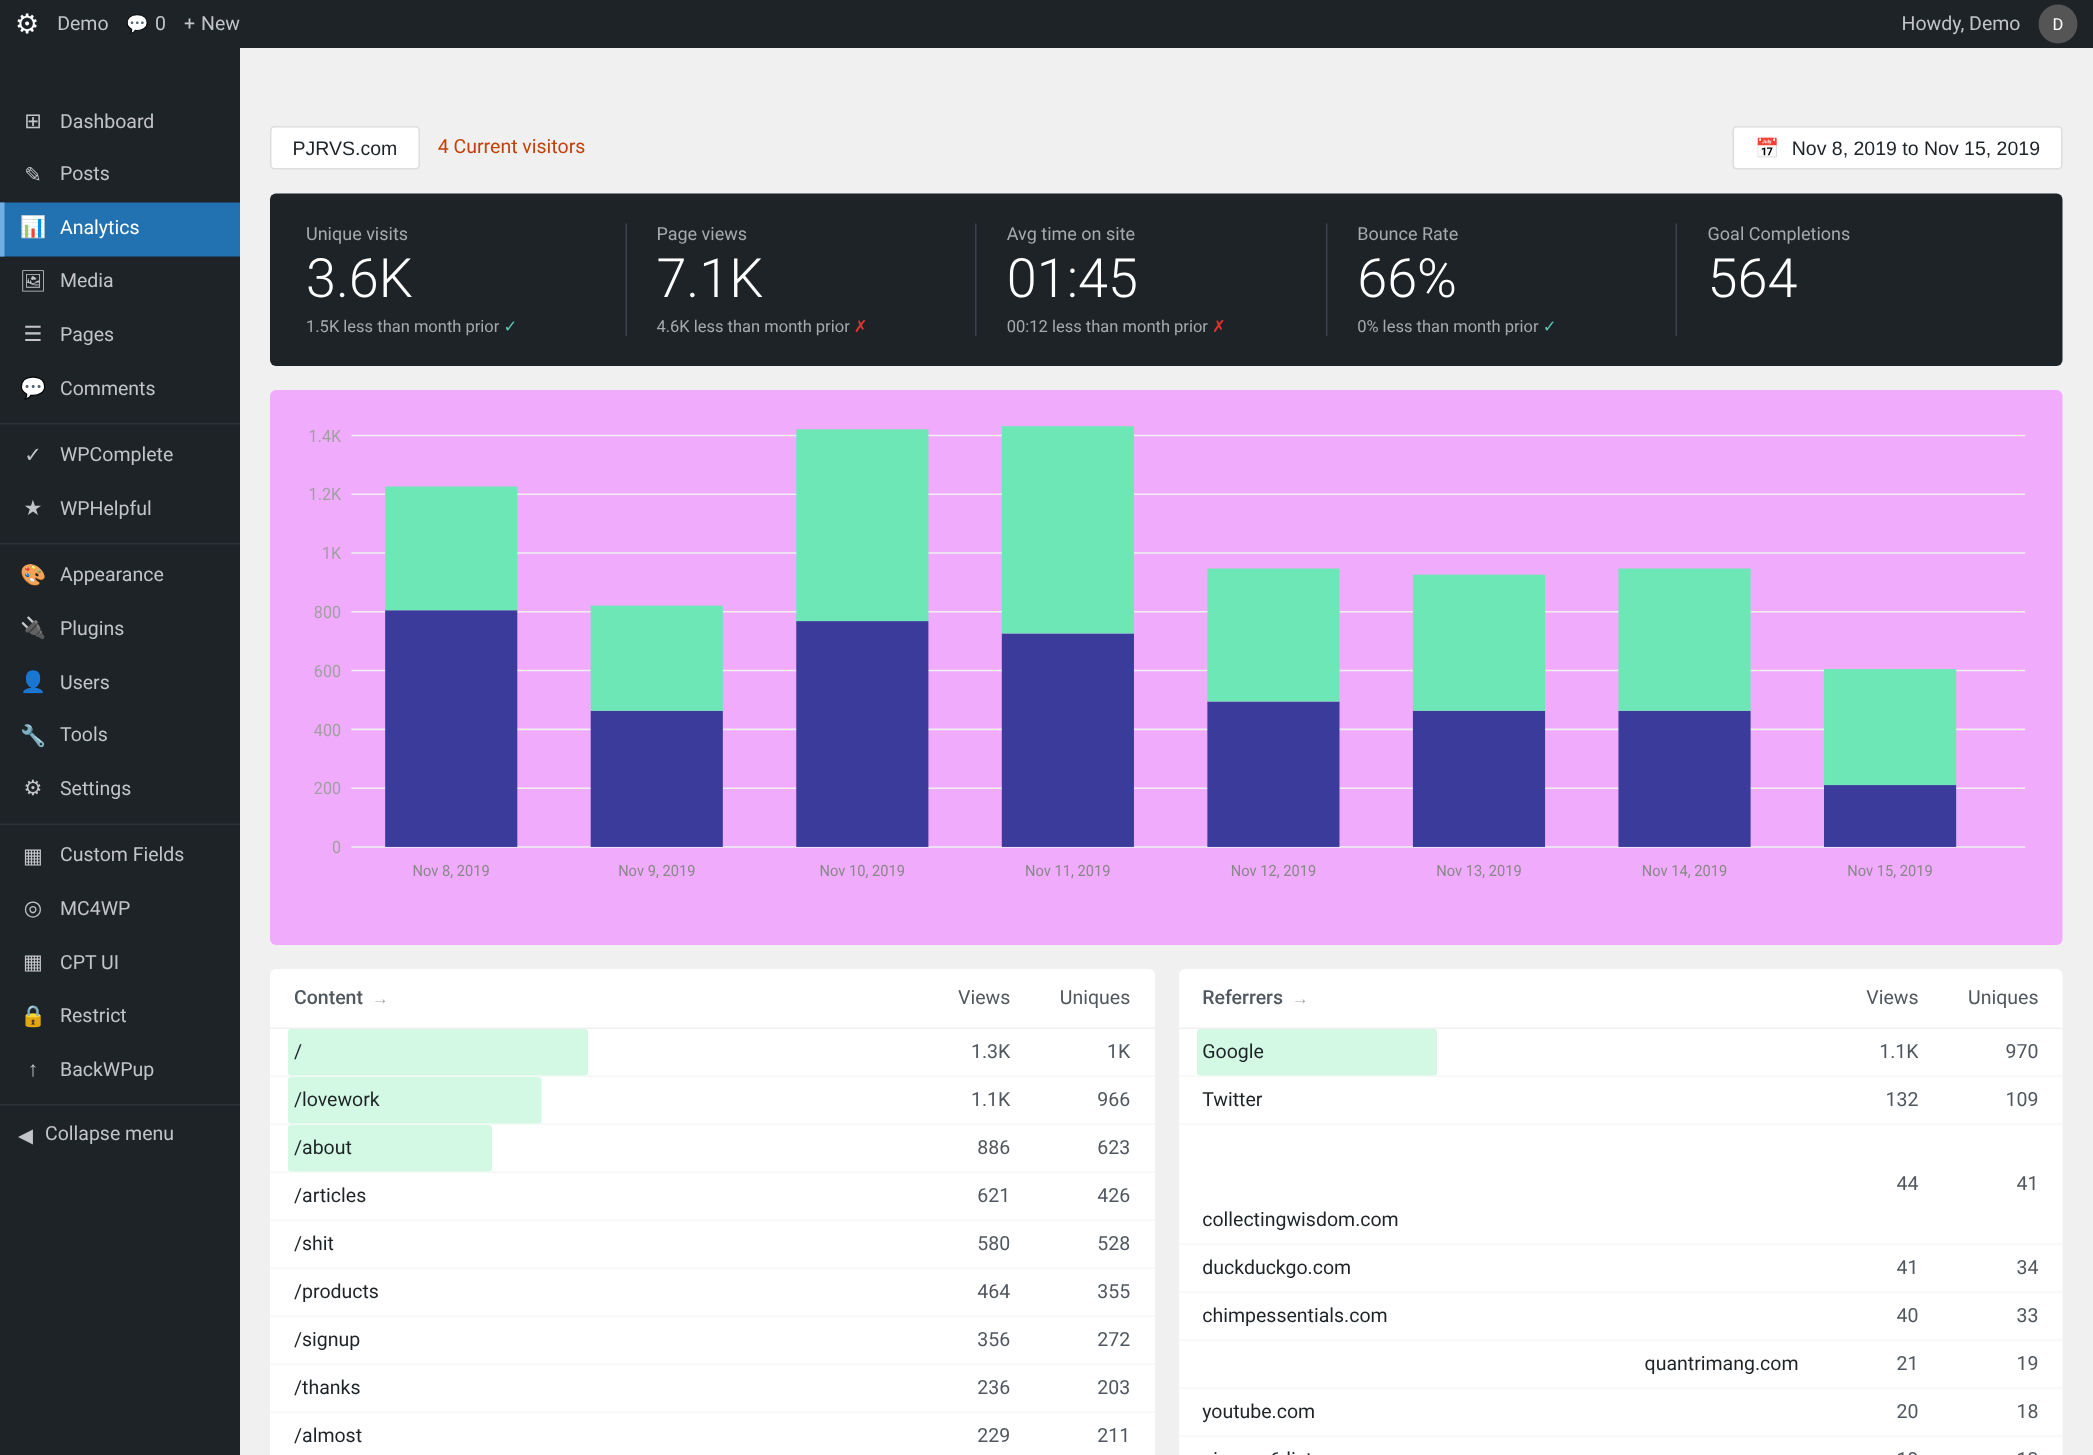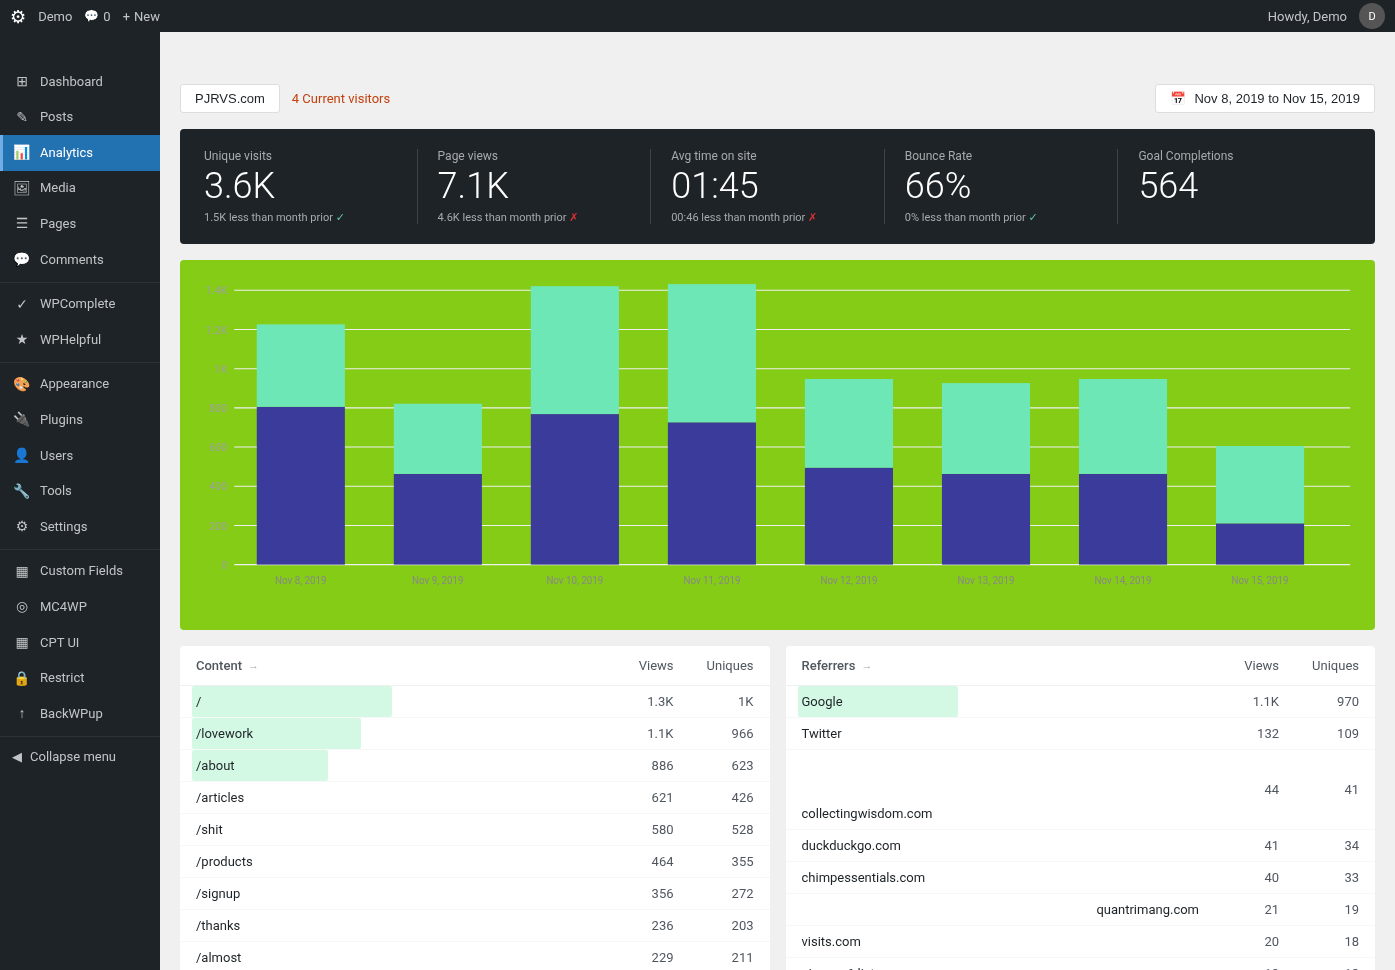--- a/index.html
+++ b/index.html
@@ -62,21 +62,21 @@
     .stat-item { flex: 1; padding-right: 20px; }
     .stat-item + .stat-item { border-left: 1px solid #3c434a; padding-left: 20px; }
     .stat-label { font-size: 12px; color: #a7aaad; margin-bottom: 4px; font-weight: 400; }
     .stat-value { font-size: 36px; font-weight: 300; color: #fff; line-height: 1.1; margin-bottom: 4px; }
     .stat-sub { font-size: 11px; color: #a7aaad; }
     .stat-sub .check { color: #5ec8b0; }
     .stat-sub .x { color: #e03131; }
 
     
     .chart-container {
-      background: #84cc16; border-radius: 4px; padding: 20px; margin-bottom: 16px;
+      background: #f0abfc; border-radius: 4px; padding: 20px; margin-bottom: 16px;
     }
     .chart-wrap { position: relative; height: 330px; }
     .chart-svg { width: 100%; height: 100%; }
 
     
     .tables-row { display: flex; gap: 16px; }
     .data-table-wrap { flex: 1; background: #fff; border-radius: 4px; padding: 0; }
     .table-header { display: flex; align-items: center; padding: 12px 16px; border-bottom: 1px solid #f0f0f1; }
     .table-header-label { font-size: 13px; color: #50575e; font-weight: 500; flex: 1; display: flex; align-items: center; gap: 6px; }
     .table-header-views { font-size: 13px; color: #50575e; width: 80px; text-align: right; }
@@ -213,21 +213,21 @@
           <div class="stat-sub"><span>1.5K less than month prior</span> <span class="check">✓</span></div>
         </div>
         <div class="stat-item">
           <div class="stat-label">Page views</div>
           <div class="stat-value">7.1K</div>
           <div class="stat-sub"><span>4.6K less than month prior</span> <span class="x">✗</span></div>
         </div>
         <div class="stat-item">
           <div class="stat-label">Avg time on site</div>
           <div class="stat-value">01:45</div>
-          <div class="stat-sub"><span>00:46 less than month prior</span> <span class="x">✗</span></div>
+          <div class="stat-sub"><span>00:12 less than month prior</span> <span class="x">✗</span></div>
         </div>
         <div class="stat-item">
           <div class="stat-label">Bounce Rate</div>
           <div class="stat-value">66%</div>
           <div class="stat-sub"><span>0% less than month prior</span> <span class="check">✓</span></div>
         </div>
         <div class="stat-item">
           <div class="stat-label">Goal Completions</div>
           <div class="stat-value">564</div>
           <div class="stat-sub">&nbsp;</div>
@@ -432,21 +432,21 @@
     <span class="row-label" style="position:relative;justify-content:flex-end;">
 
       <span style="position:relative;z-index:1;">quantrimang.com</span>
     </span>
     <span class="row-views">21</span>
     <span class="row-uniques">19</span>
   </div>
               <div class="table-row-item">
     <span class="row-label" style="position:relative;">
 
-      <span style="position:relative;z-index:1;">visits.com</span>
+      <span style="position:relative;z-index:1;">youtube.com</span>
     </span>
     <span class="row-views">20</span>
     <span class="row-uniques">18</span>
   </div>
               <div class="table-row-item">
     <span class="row-label" style="position:relative;">
 
       <span style="position:relative;z-index:1;">pjrvs.us6.list-manage.com</span>
     </span>
     <span class="row-views">19</span>

